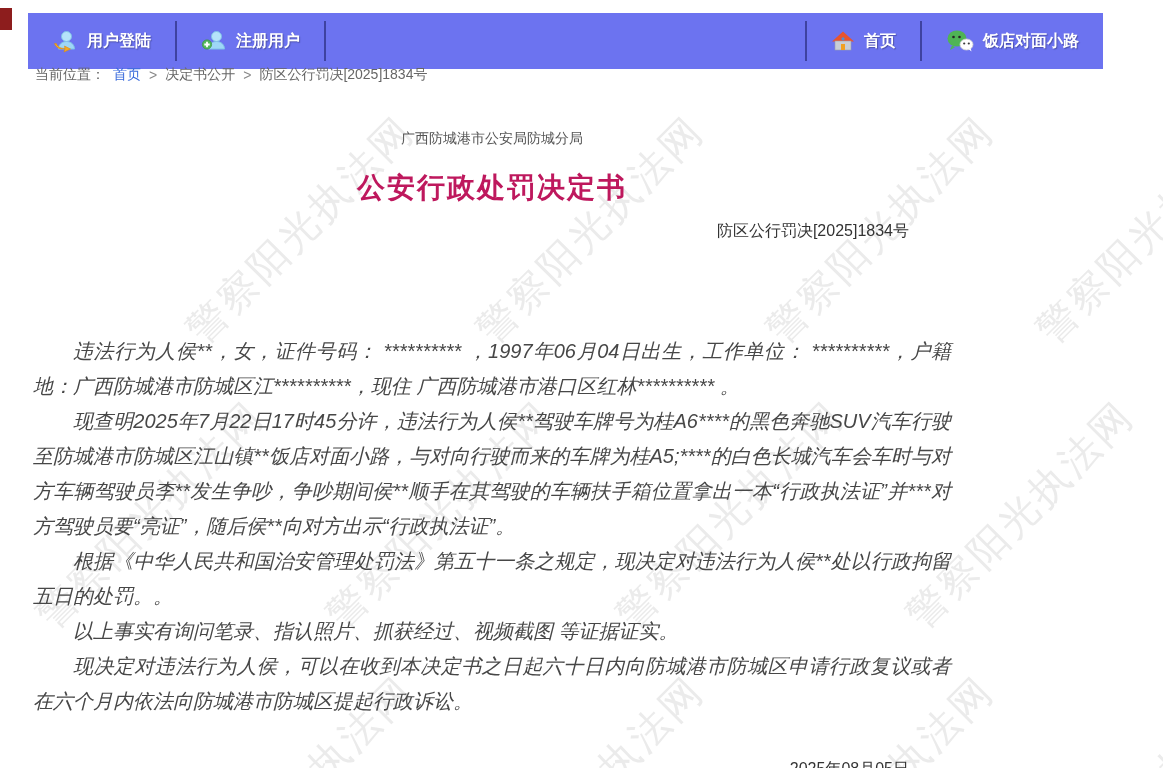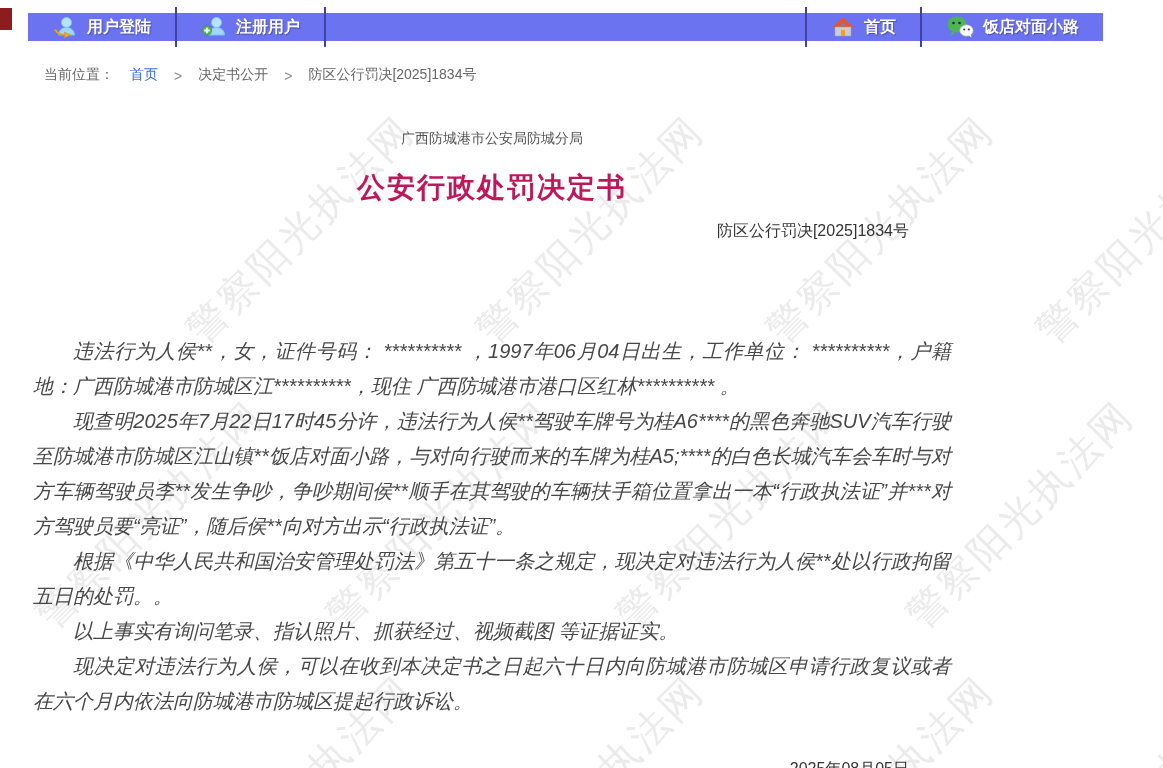--- a/index.html
+++ b/index.html
@@ -2,28 +2,28 @@
 <html><head>
 <meta charset="utf-8">
 <style>
   html,body{margin:0;padding:0;background:#fff;}
   body{width:1163px;height:768px;font-family:"Liberation Sans","DejaVu Sans",sans-serif;}
   .screen{position:relative;width:1163px;height:768px;overflow:hidden;background:#ffffff;}
 
   .red-mark{position:absolute;left:0;top:8px;width:12px;height:22px;background:#8d1d1d;}
 
   
-  .topbar{position:absolute;left:28px;top:13px;width:1075px;height:28px;background:#6c73f0;display:flex;align-items:center;z-index:3;}
+  .topbar{position:absolute;left:28px;top:13px;width:1075px;height:56px;background:#6c73f0;display:flex;align-items:center;z-index:3;}
   .nav-item{display:flex;align-items:center;gap:9px;padding:0 24px;height:100%;cursor:pointer;color:#ffffff;font-weight:bold;font-size:16px;text-shadow:1px 1px 1px rgba(40,40,90,.45);white-space:nowrap;}
   .vdiv{width:2px;height:40px;background:#3e42a0;flex:0 0 auto;}
   .spacer{flex:1;}
   .nav-icon{display:inline-flex;align-items:center;}
 
   
-  .breadcrumb{position:absolute;left:44px;top:66px;font-size:14px;color:#666;display:flex;gap:16px;align-items:flex-end;z-index:3;}
+  .breadcrumb{position:absolute;left:35px;top:66px;font-size:14px;color:#666;display:flex;gap:8px;align-items:center;z-index:3;}
   .crumb-home{color:#3a6bdc;text-decoration:none;cursor:pointer;}
   .sep{color:#888;}
 
   
   .watermark{position:absolute;white-space:nowrap;font-size:40px;font-weight:500;color:#ebebeb;letter-spacing:3px;transform:translate(-50%,-50%) rotate(-45deg);pointer-events:none;z-index:1;user-select:none;}
 
   
   .doc{position:absolute;left:0;top:0;width:984px;box-sizing:border-box;padding:0 33px;z-index:2;}
   .agency{margin-top:130px;text-align:center;font-size:14px;color:#555;line-height:17px;}
   .title{margin:24px 0 0;text-align:center;font-size:28px;line-height:34px;color:#be185d;font-weight:bold;letter-spacing:2px;}

